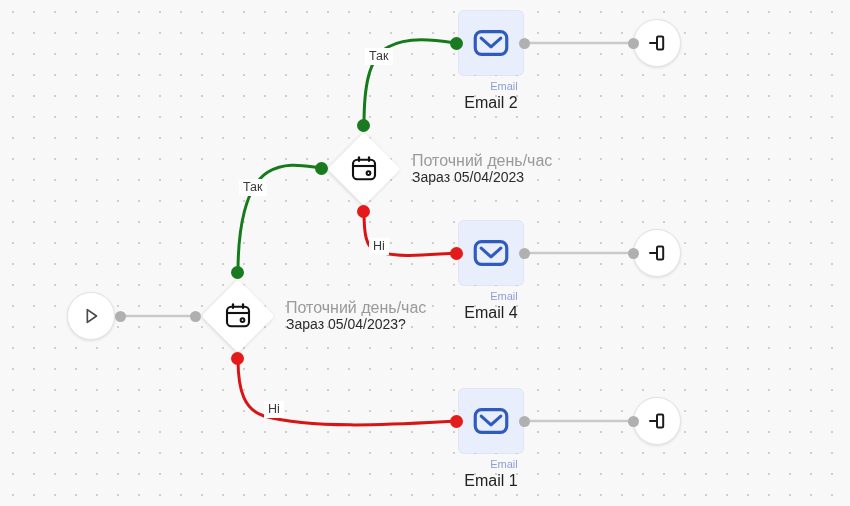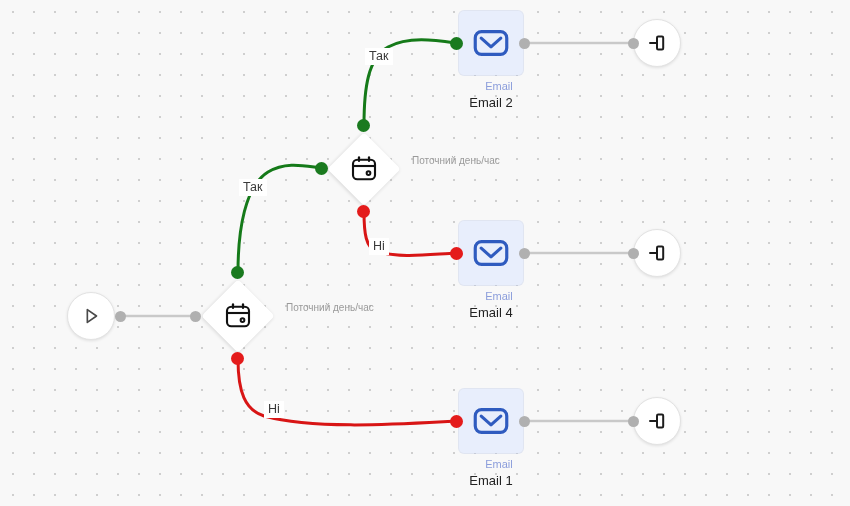--- a/index.html
+++ b/index.html
@@ -96,33 +96,33 @@
     text-align: center;
     white-space: nowrap;
   }
   .email-type {
     font-size: 11px;
     color: #8b9ddb;
     line-height: 14px;
     text-align: right;
   }
   .email-title {
-    font-size: 13px;
+    font-size: 16px;
     color: #222222;
     line-height: 18px;
     margin-top: 1px;
   }
 
   
   .cond-text {
     position: absolute;
     white-space: nowrap;
   }
   .cond-label {
-    font-size: 10px;
+    font-size: 16px;
     color: #9a9a9a;
     line-height: 15px;
   }
   .cond-value {
     font-size: 14px;
     color: #2b2b2b;
     line-height: 18px;
   }
 
   
@@ -189,20 +189,21 @@
         <circle cx="15.6" cy="15.2" r="1.5" fill="none" stroke="#111111" stroke-width="1.6"></circle>
       </svg>
     </div>
   </div>
   <div class="dot dot-gray" style="left:190px; top:311px;"></div>
   <div class="dot dot-green" style="left:231px; top:266px;"></div>
   <div class="dot dot-red" style="left:231px; top:352px;"></div>
 
   <div class="cond-text" style="left:286px; top:300px;">
     <div class="cond-label">Поточний день/час</div>
+    <div class="cond-value">Зараз 05/04/2023?</div>
   </div>
 
   <div class="chip" style="left:239px; top:179px;">Так</div>
   <div class="chip" style="left:264px; top:401px;">Ні</div>
 
   <div class="diamond-wrap" style="left:338px; top:143px;">
     <div class="diamond"></div>
     <div class="diamond-icon">
       <svg width="30" height="30" viewBox="0 0 24 24">
         <rect x="3.2" y="4.6" width="17.6" height="15.6" rx="3.4" fill="none" stroke="#111111" stroke-width="1.7"></rect>
@@ -212,20 +213,21 @@
         <circle cx="15.6" cy="15.2" r="1.5" fill="none" stroke="#111111" stroke-width="1.6"></circle>
       </svg>
     </div>
   </div>
   <div class="dot dot-green" style="left:315px; top:162px;"></div>
   <div class="dot dot-green" style="left:357px; top:119px;"></div>
   <div class="dot dot-red" style="left:357px; top:205px;"></div>
 
   <div class="cond-text" style="left:412px; top:153px;">
     <div class="cond-label">Поточний день/час</div>
+    <div class="cond-value">Зараз 05/04/2023</div>
   </div>
 
   <div class="chip" style="left:365px; top:48px;">Так</div>
   <div class="chip" style="left:369px; top:238px;">Ні</div>
 
   <div class="node" style="left:459px; top:11px;">
     <div class="email-box">
       <svg width="42" height="42" viewBox="0 0 24 24">
         <rect x="3" y="5.5" width="18" height="13" rx="3.6" fill="none" stroke="#2f5bbf" stroke-width="1.8"></rect>
         <path d="M6.4 9.2 L12 14.2 L17.6 9.2" fill="none" stroke="#2f5bbf" stroke-width="1.8" stroke-linecap="round" stroke-linejoin="round"></path>

